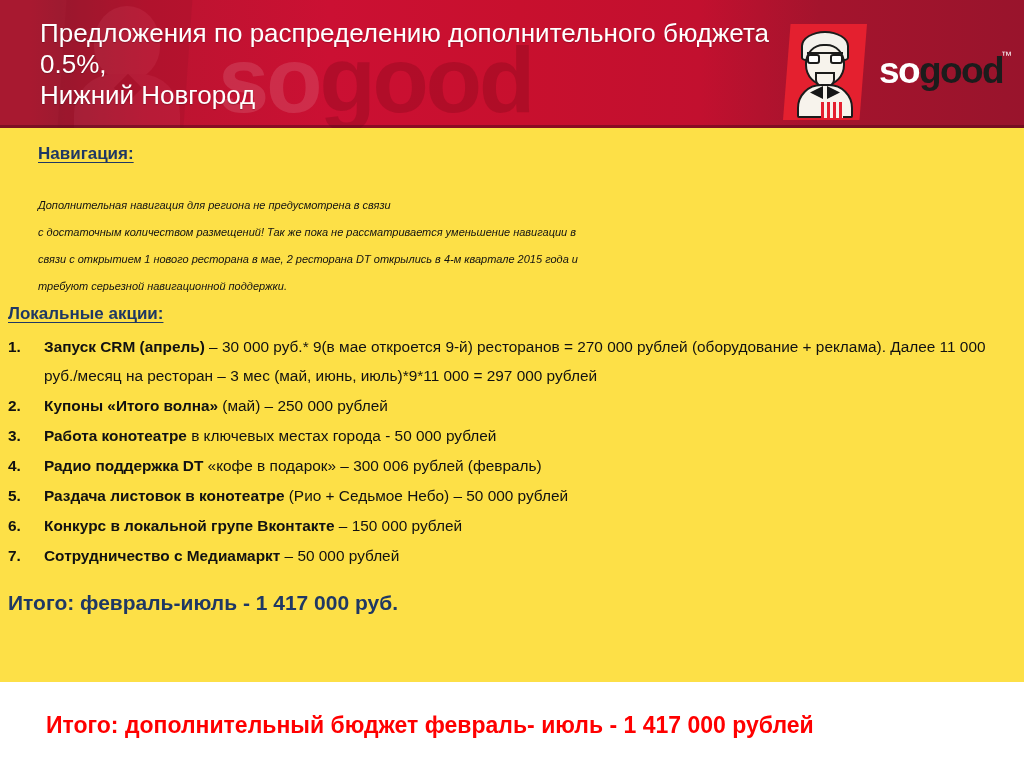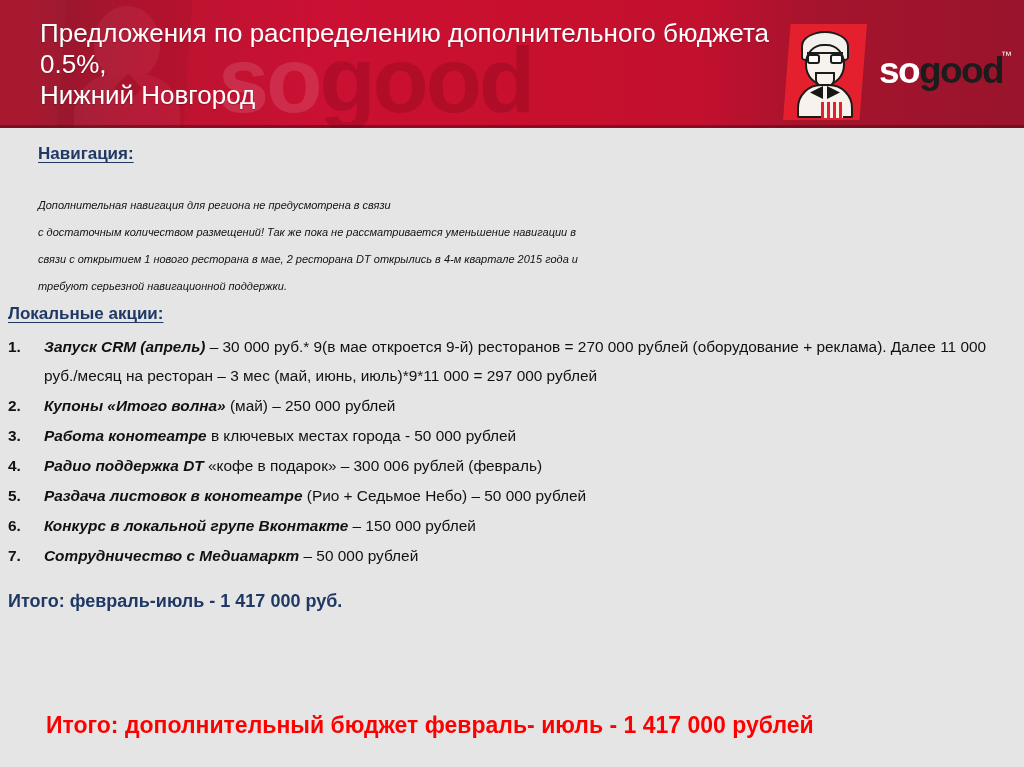--- a/index.html
+++ b/index.html
@@ -204,22 +204,22 @@
     left: 222px; top: 27px;
     font-size: 11px;
     color: #ffffff;
   }
 
   
   .content {
     position: absolute;
     left: 0; top: 128px;
     width: 1024px;
-    height: 639px;
-    background: #e5e5e5;
+    height: 554px;
+    background: #fde047;
   }
 
   .section-heading {
     position: absolute;
     color: #1f3864;
     font-size: 17px;
     font-weight: bold;
     text-decoration: underline;
     text-underline-offset: 3px;
     white-space: nowrap;
@@ -254,27 +254,27 @@
     font-size: 15.4px;
     line-height: 29px;
   }
   .promo-number {
     position: absolute;
     left: 8px; top: 0;
     width: 26px;
     font-weight: bold;
     font-size: 15.4px;
   }
-  .promo-strong { font-weight: bold; font-style: italic; }
+  .promo-strong { font-weight: bold; }
 
   .totals-line {
     position: absolute;
     left: 8px; top: 463px;
     color: #1f3864;
-    font-size: 18px;
+    font-size: 21px;
     font-weight: bold;
     white-space: nowrap;
   }
 
   .grand-total-line {
     position: absolute;
     left: 46px; top: 584px;
     color: #ff0000;
     font-size: 23px;
     font-weight: bold;

